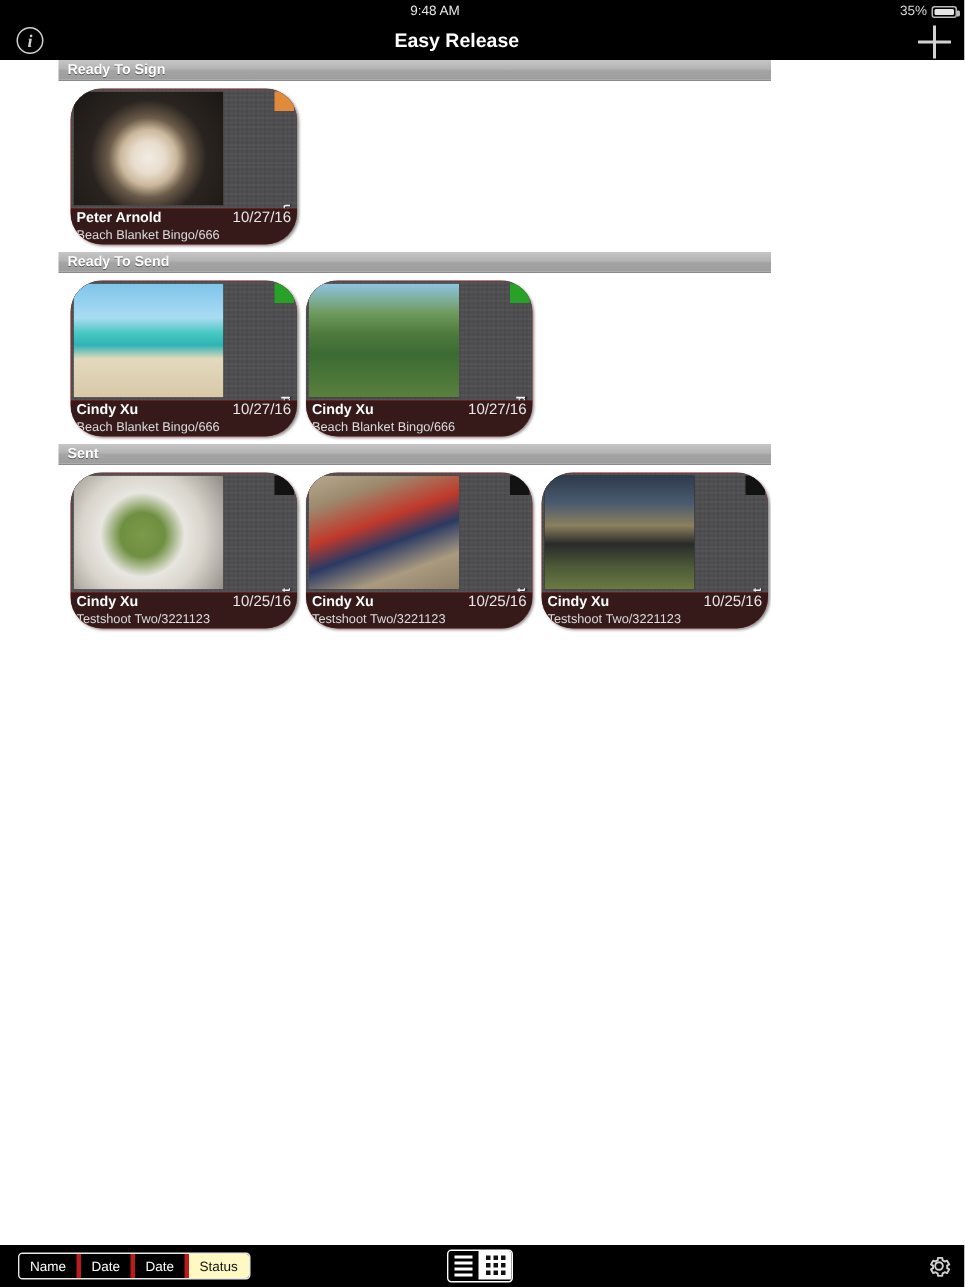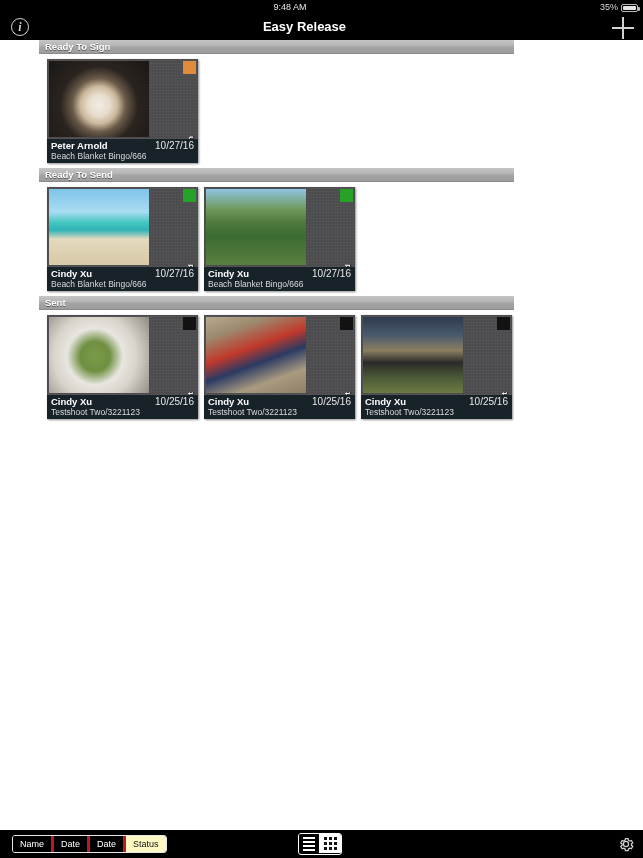--- a/index.html
+++ b/index.html
@@ -79,24 +79,25 @@
 
   
   .card-row {
     display:flex; padding:5px 0 5px 8px; gap:6px;
   }
 
   
   .card {
     position:relative;
     width:151px; height:104px;
-    background:#0c4a6e;
+    background:#b91c1c;
     box-shadow:1px 1px 2px rgba(0,0,0,0.45);
     cursor:pointer; overflow:hidden;
     flex:0 0 auto;
+    border-radius:21px;
   }
   .card-body { position:absolute; left:0; top:0; width:151px; height:80px; overflow:hidden; }
 
   
   .card-backing {
     position:absolute; left:0; top:0; width:151px; height:80px;
     background-color:#4e4e50;
     background-image:
       repeating-linear-gradient(0deg, rgba(255,255,255,0.035) 0px, rgba(255,255,255,0.035) 1px, transparent 1px, transparent 3px),
       repeating-linear-gradient(90deg, rgba(0,0,0,0.05) 0px, rgba(0,0,0,0.05) 1px, transparent 1px, transparent 3px);

